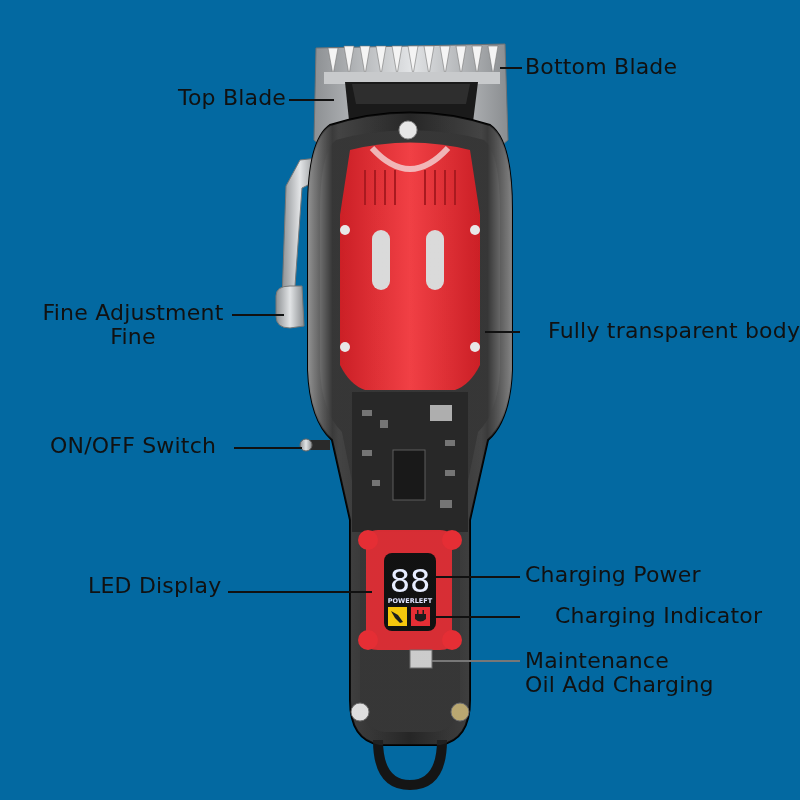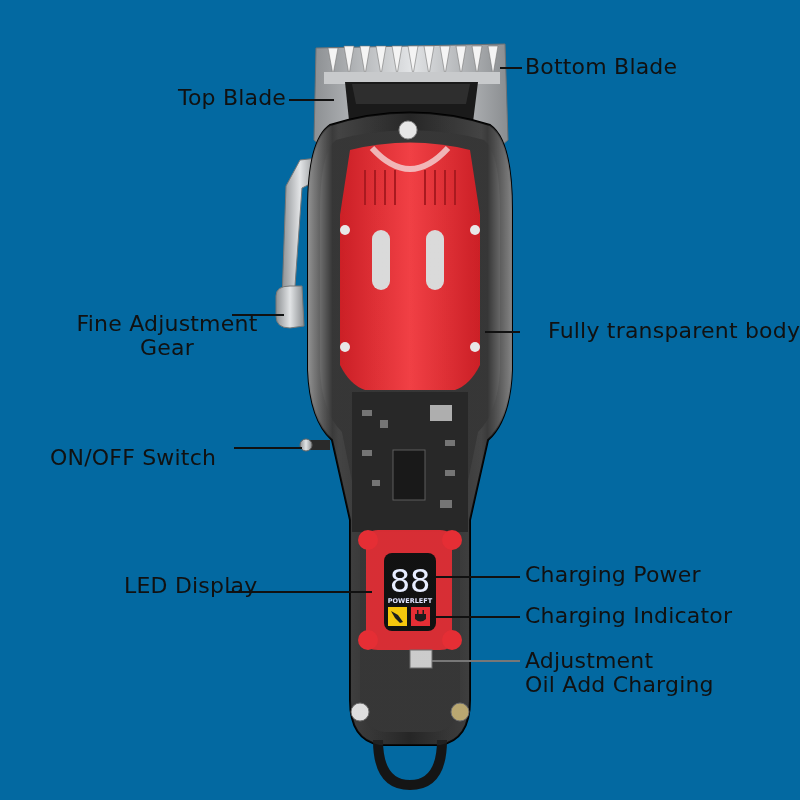--- a/index.html
+++ b/index.html
@@ -139,26 +139,26 @@
   <div class="line" style="left:232px;top:314px;width:52px;"></div>
   <div class="line" style="left:485px;top:331px;width:35px;"></div>
   <div class="line" style="left:234px;top:447px;width:68px;"></div>
   <div class="line" style="left:228px;top:591px;width:144px;"></div>
   <div class="line" style="left:435px;top:576px;width:85px;"></div>
   <div class="line" style="left:430px;top:616px;width:90px;"></div>
   <div class="line gray" style="left:432px;top:660px;width:88px;"></div>
 
   <div class="lbl" style="left:525px;top:55px;">Bottom Blade</div>
   <div class="lbl" style="left:178px;top:86px;">Top Blade</div>
-  <div class="lbl center" style="left:38px;top:312px;width:190px;margin-left:34px;">
+  <div class="lbl center" style="left:38px;top:301px;width:190px;">
     <div>Fine Adjustment</div>
-    <div>Gear</div>
+    <div>Fine</div>
   </div>
   <div class="lbl" style="left:548px;top:319px;">Fully transparent body</div>
-  <div class="lbl" style="left:50px;top:446px;">ON/OFF Switch</div>
-  <div class="lbl" style="left:88px;top:574px;margin-left:36px;">LED Display</div>
+  <div class="lbl" style="left:50px;top:434px;">ON/OFF Switch</div>
+  <div class="lbl" style="left:88px;top:574px;">LED Display</div>
   <div class="lbl" style="left:525px;top:563px;">Charging Power</div>
-  <div class="lbl" style="left:525px;top:604px;">Charging Indicator</div>
+  <div class="lbl" style="left:555px;top:604px;">Charging Indicator</div>
   <div class="lbl" style="left:525px;top:649px;">
-    <div>Adjustment</div>
+    <div>Maintenance</div>
     <div>Oil Add Charging</div>
   </div>
 </div>
 
 </body></html>

